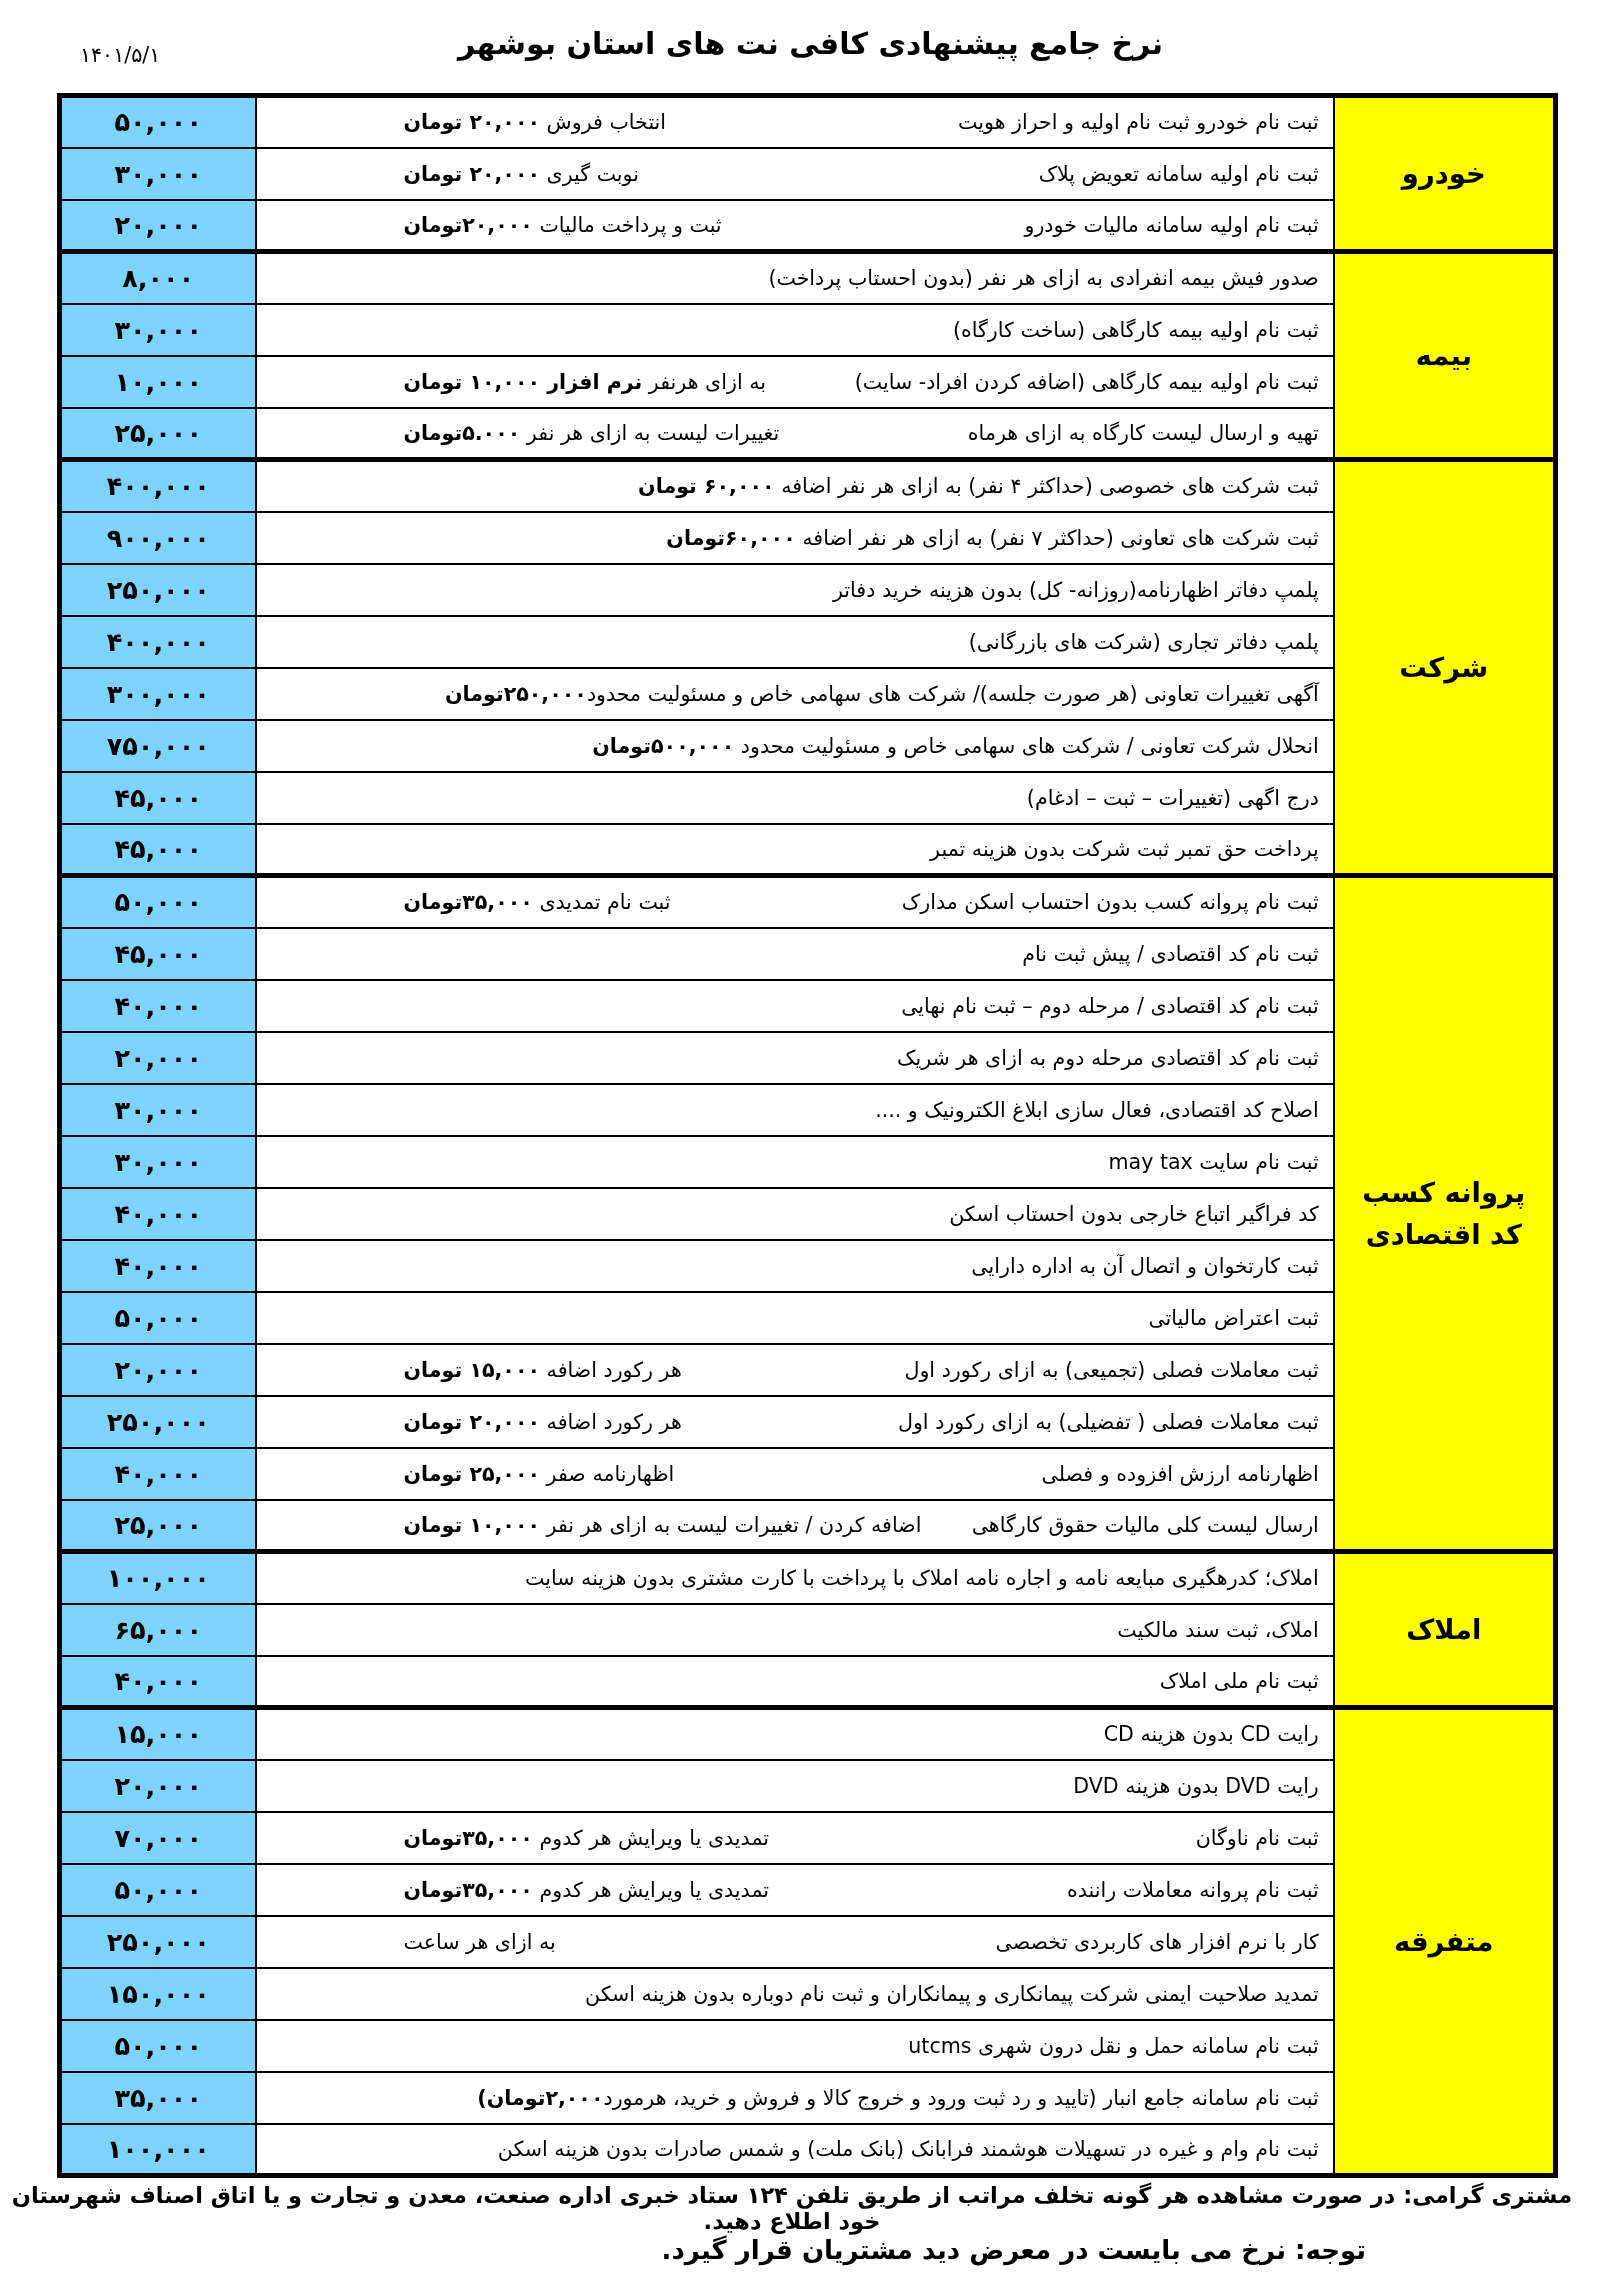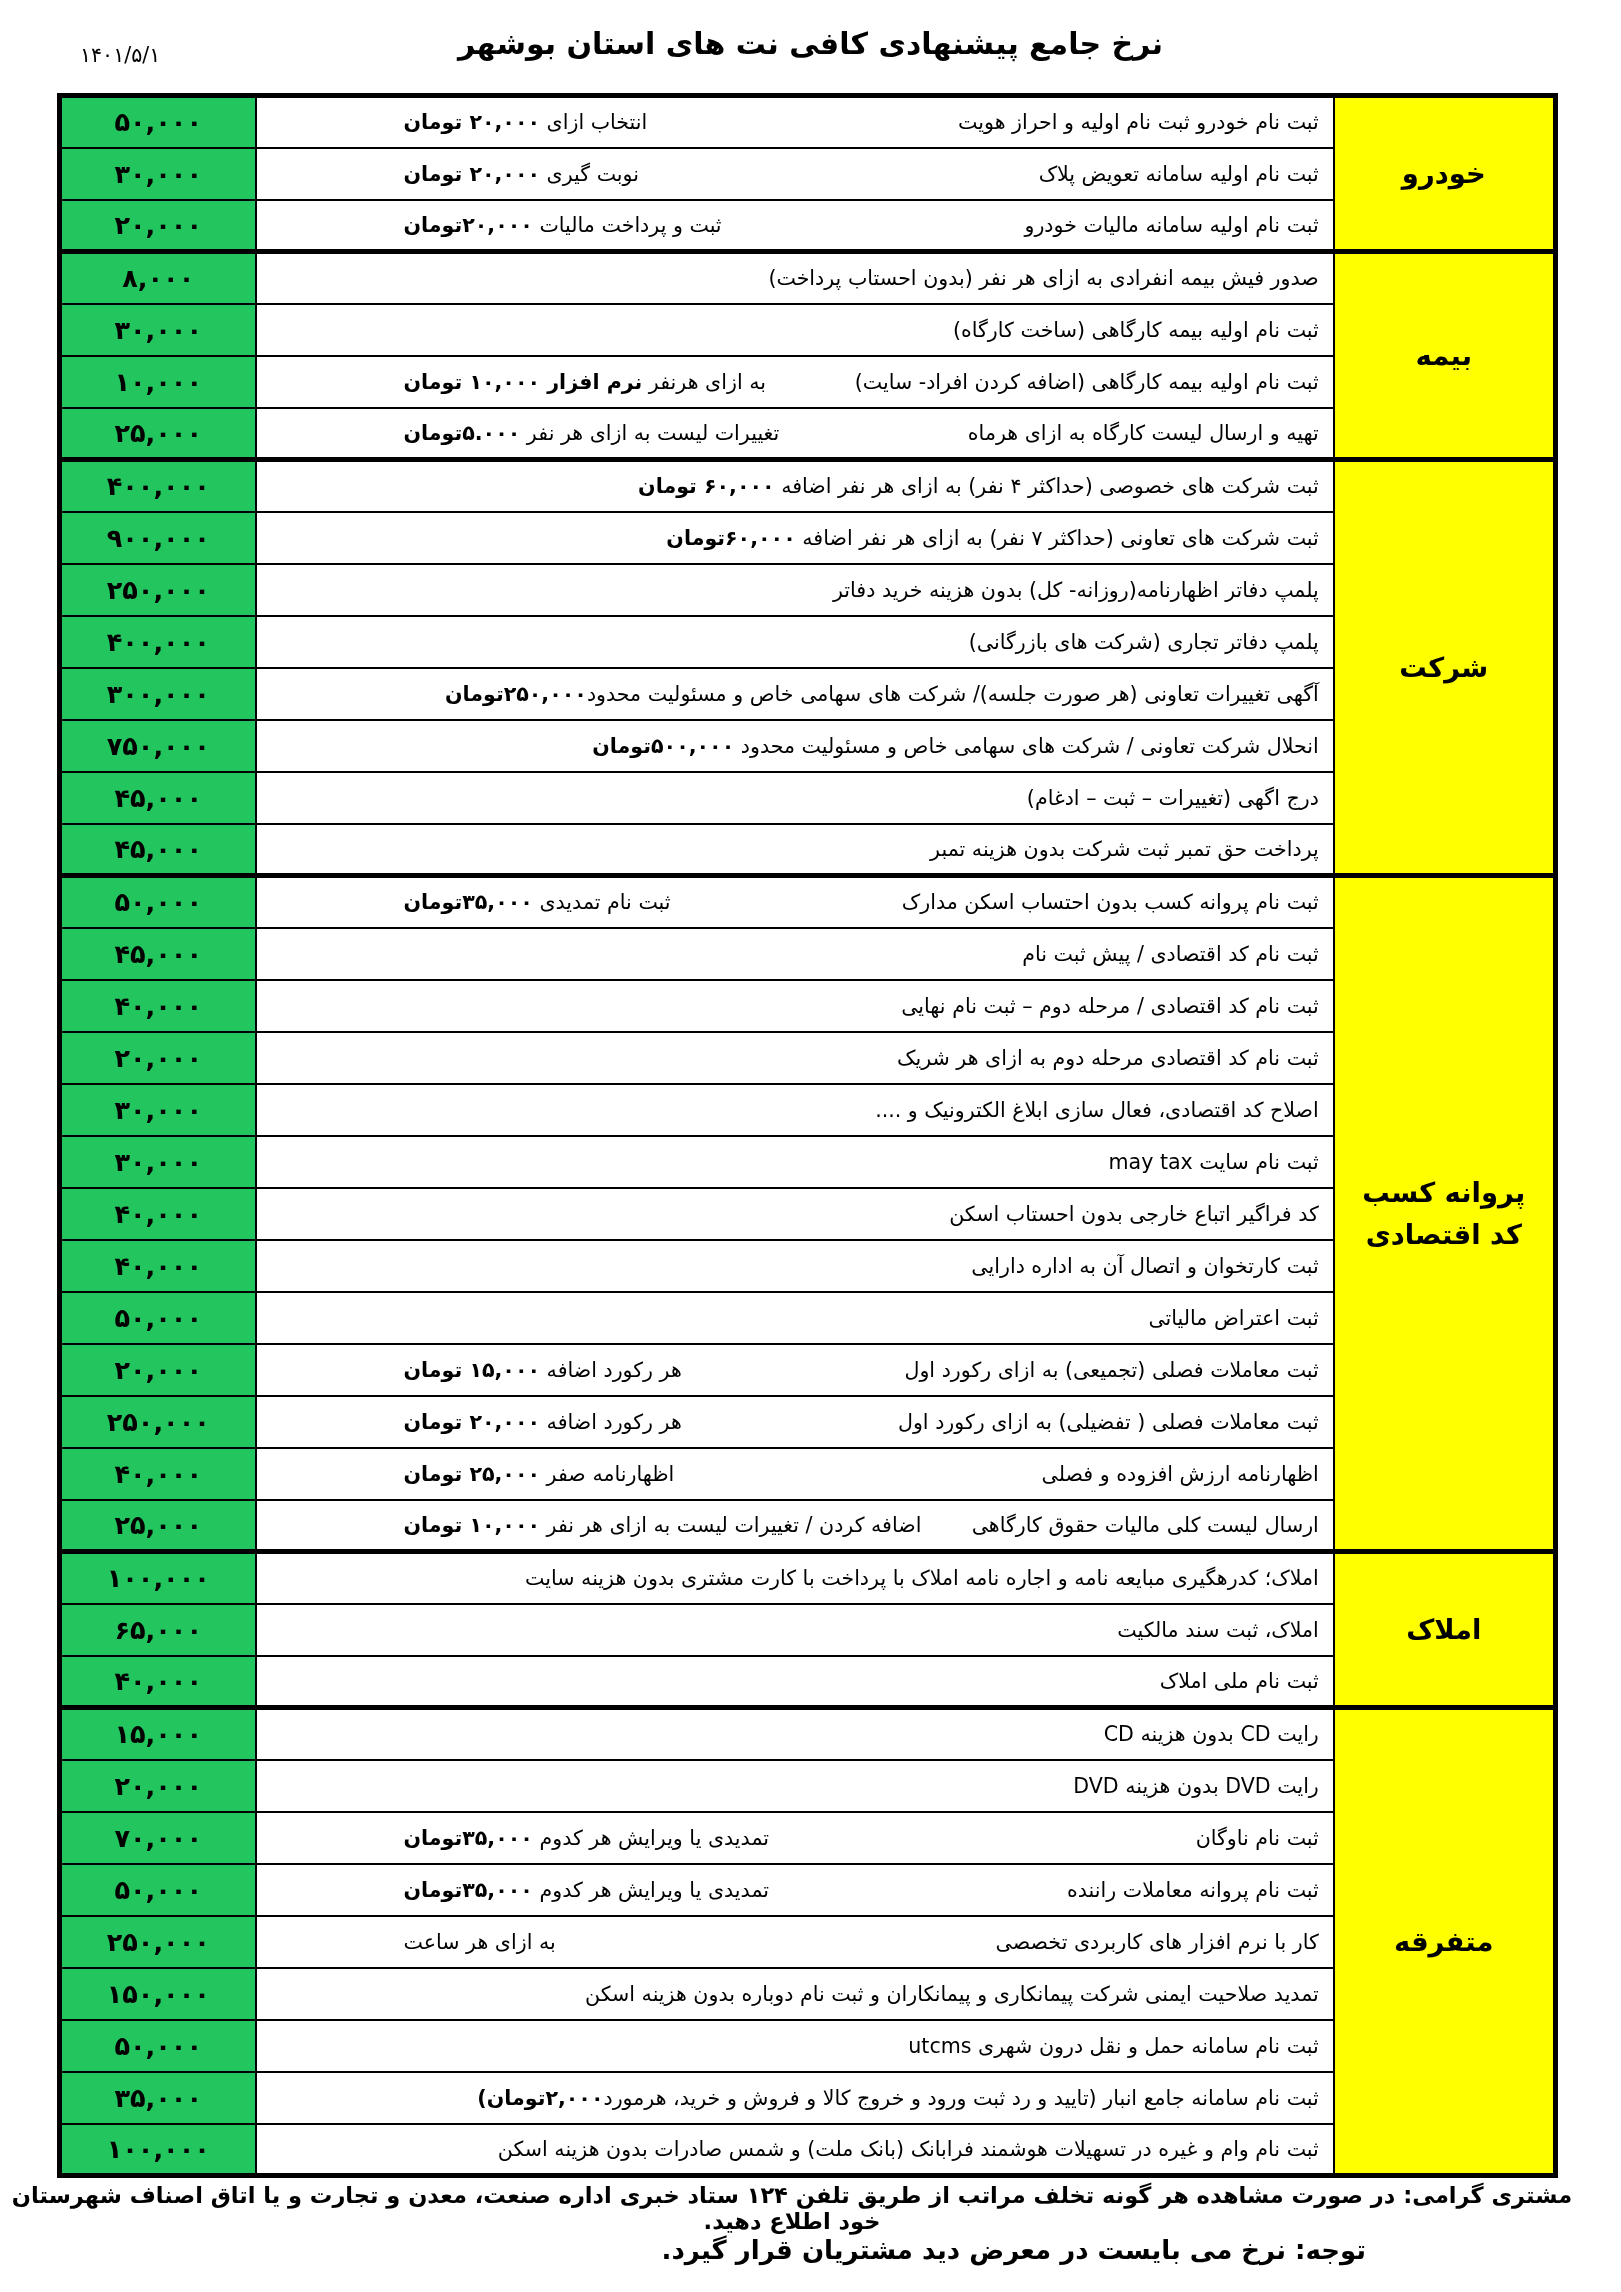--- a/index.html
+++ b/index.html
@@ -30,21 +30,21 @@
   }
   td.desc { background:#ffffff; font-size:20.6px; padding:0; }
   .cellwrap {
     display:flex; justify-content:space-between; align-items:center;
     direction:rtl; padding:2px 13.7px 2px 147px; min-height:48px;
   }
   .cellwrap .main { text-align:right; }
   .cellwrap .note { text-align:left; white-space:nowrap; }
   .b { font-weight:bold;text-align:center; }
   td.price {
-    background:#22c55e; text-align:center;
+    background:#7dd3fc; text-align:center;
     font-size:25.5px; font-weight:bold;
   }
   .footer-line1 {
     position:absolute; top:2182px; right:37px;
     font-size:22.5px; font-weight:bold; direction:rtl;text-align:center;
   }
   .footer-line2 {
     position:absolute; top:2235px; right:255px;
     font-size:26px; font-weight:bold; direction:rtl;
   }
@@ -63,21 +63,21 @@
       <col style="width:196px">
     </colgroup>
     <tbody>
         <tr class="row section-start">
           <td class="cat" rowspan="3">
             <div>خودرو</div>
           </td>
           <td class="desc">
             <div class="cellwrap">
               <span class="main"><span>ثبت نام خودرو ثبت نام اولیه و احراز هویت</span></span>
-              <span class="note"><span>انتخاب ازای  </span><span class="b">۲۰,۰۰۰ تومان</span></span>
+              <span class="note"><span>انتخاب فروش  </span><span class="b">۲۰,۰۰۰ تومان</span></span>
             </div>
           </td>
           <td class="price">۵۰,۰۰۰</td>
         </tr>
         <tr class="row">
           <td class="desc">
             <div class="cellwrap">
               <span class="main"><span>ثبت نام اولیه سامانه تعویض پلاک</span></span>
               <span class="note"><span>نوبت گیری  </span><span class="b">۲۰,۰۰۰ تومان</span></span>
             </div>

